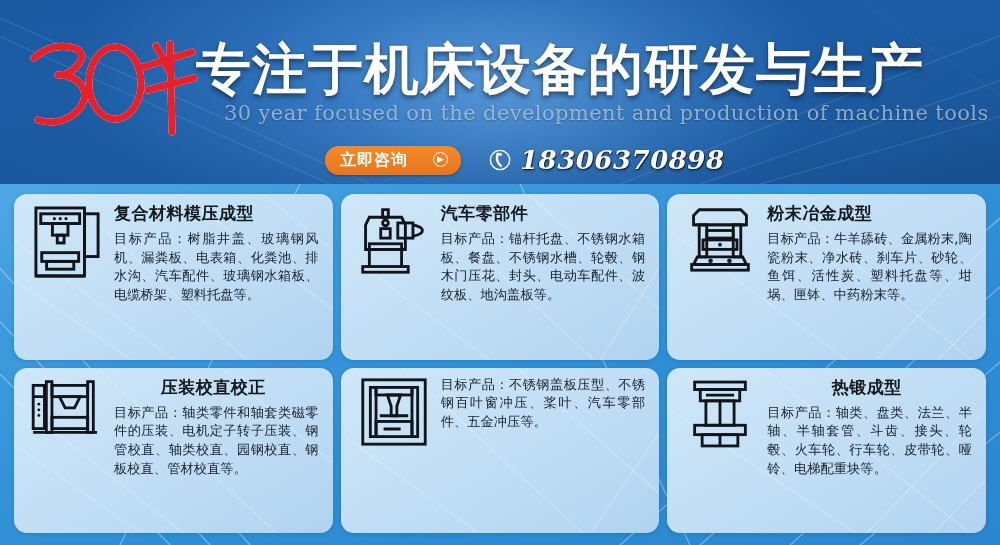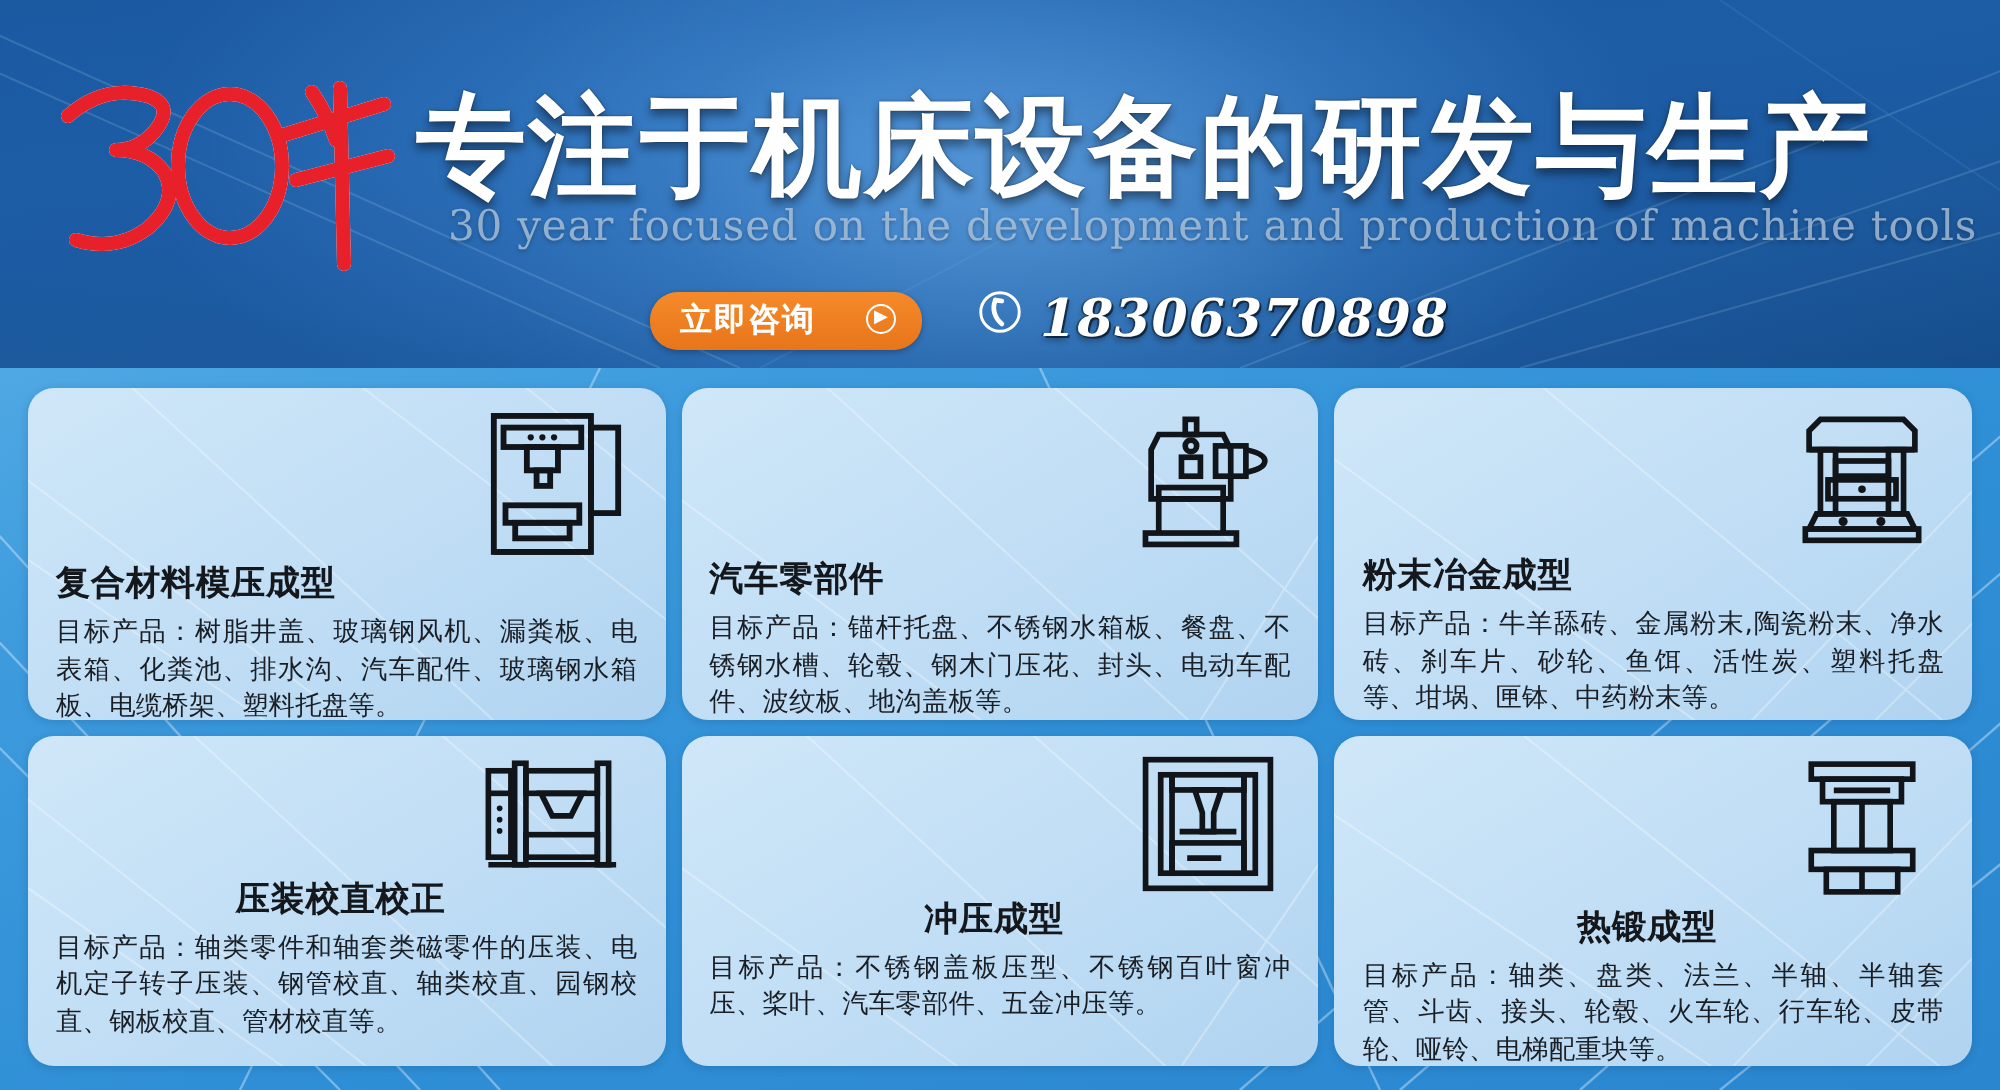--- a/index.html
+++ b/index.html
@@ -44,26 +44,26 @@
 
   .year-badge {
     position: absolute;
     left: 22px; top: 28px;
     width: 180px; height: 110px;
   }
   .year-badge svg { display: block; }
 
   .headline {
     position: absolute;
-    left: 208px; top: 46px;
+    left: 196px; top: 46px;
     font-size: 55px;
     font-weight: 900;
     letter-spacing: 1px;
     color: #ffffff;
-    font-family: Liberation Sans, sans-serif;
+    font-family: Liberation Mono, monospace;
     text-shadow: 0 3px 5px rgba(0,0,0,0.45), 0 0 1px rgba(0,0,0,0.6);
     white-space: nowrap;
     line-height: 1;
   }
 
   .subhead {
     position: absolute;
     left: 224px; top: 101px;
     font-size: 21px;
     font-family: "DejaVu Serif", "Liberation Serif", serif;
@@ -106,20 +106,21 @@
     width: 15px; height: 15px;
     border: 1.4px solid #ffffff;
     border-radius: 50%;
     font-size: 9px;
     line-height: 1;
     padding-left: 1px;
   }
 
   .phone-block {
     display: flex;
+    align-items: center;
     gap: 9px;
   }
   .phone-icon {
     width: 22px; height: 22px;
     color: #ffffff;
   }
   .phone-num {
     font-family: "DejaVu Serif", "Liberation Serif", serif;
     font-style: italic;
     font-weight: 700;
@@ -151,23 +152,22 @@
     gap: 8px 8px;
   }
 
   .card {
     position: relative;
     border-radius: 13px;
     background: linear-gradient(150deg, #cfe7f8 0%, #c4e0f6 40%, #b9d9f3 75%, #b0d3f0 100%);
     box-shadow: 0 1px 4px rgba(12,60,110,0.22);
     overflow: hidden;
     display: flex;
-    align-items: flex-end;
+    align-items: flex-start;
     padding: 8px 12px 8px 10px;
-    flex-direction: column;
   }
   .card-rays { position: absolute; inset: 0; opacity: 0.55; pointer-events: none; }
 
   .card-icon {
     position: relative;
     flex: 0 0 auto;
     width: 86px;
     display: flex;
     align-items: center;
     justify-content: center;
@@ -416,21 +416,20 @@
             <rect x="12" y="12" width="6" height="52"></rect>
             <rect x="56" y="12" width="6" height="52"></rect>
             <rect x="18" y="12" width="38" height="8"></rect>
             <path d="M30 20 L44 20 L40 32 L40 42 L34 42 L34 32 Z"></path>
             <line x1="22" y1="42" x2="52" y2="42"></line>
             <rect x="18" y="48" width="38" height="16"></rect>
             <line x1="26" y1="56" x2="44" y2="56"></line>
           </svg>
         </div>
         <div class="card-text">
-          <div class="card-title center">冲压成型</div>
           <div class="card-desc">目标产品：不锈钢盖板压型、不锈钢百叶窗冲压、桨叶、汽车零部件、五金冲压等。</div>
         </div>
       </div>
 
       <div class="card">
         <svg class="card-rays" viewBox="0 0 310 165" preserveAspectRatio="none">
           <g stroke="#ffffff" stroke-width="1" fill="none" opacity="0.55">
             <line x1="-20" y1="25" x2="190" y2="165"></line>
               <line x1="80" y1="-10" x2="300" y2="165"></line>
             <line x1="190" y1="165" x2="330" y2="20"></line>

